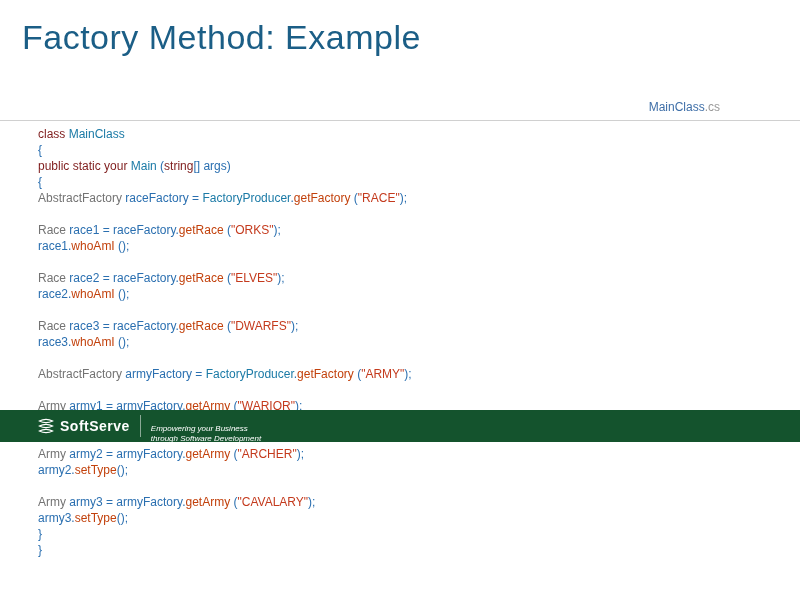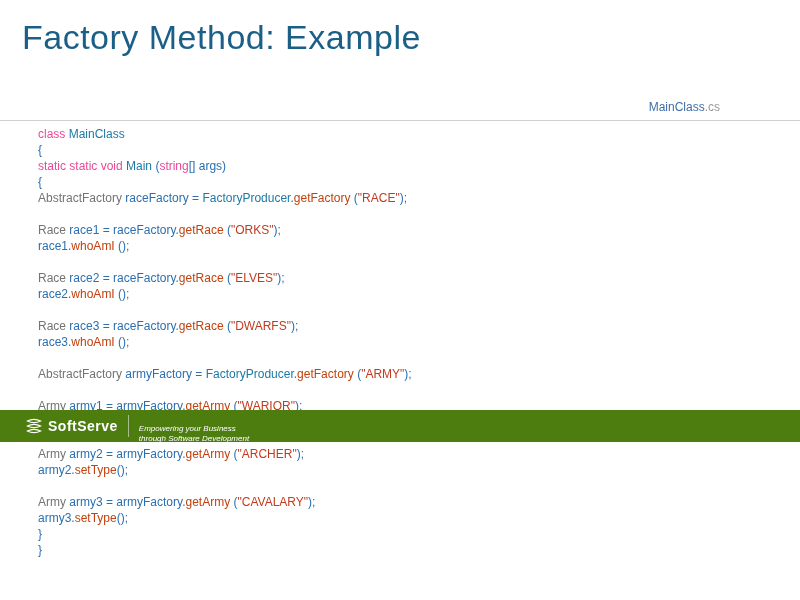--- a/index.html
+++ b/index.html
@@ -4,47 +4,47 @@
 <style>
   * { margin: 0; padding: 0; box-sizing: border-box; }
   html, body { width: 800px; height: 600px; font-family: Verdana, Geneva, sans-serif; background: #fff; overflow: hidden; }
   .slide { width: 800px; height: 448px; position: relative; }
   .title { color: #1b5e86; font-size: 34px; font-weight: 500; padding: 18px 0 0 22px; letter-spacing: 0.5px; }
   .filename { position: absolute; top: 100px; right: 80px; font-size: 12px; }
   .filename .base { color: #3f6fa8; }
   .filename .ext { color: #999; margin-top: 24px; }
   .code { position: absolute; top: 126px; left: 38px; right: 40px; font-family: Verdana, Geneva, sans-serif; font-size: 12px; line-height: 16px; }
   .code .line { white-space: pre; }
-  .kw { color: #ec4899; }
+  .kw { color: #7f1d1d; }
   .type { color: #737373; }
   .name { color: #1b7aa6; }
   .call { color: #c2410c; }
   .str { color: #c43a1d; }
   .punct { color: #2a6fb0; }
   .plain { color: #2a6fb0; margin-top: 46px; }
-  .footer { position: absolute; bottom: 6px; left: 0; right: 0; height: 32px; background: #4d7c0f; display: flex; align-items: center; padding-left: 24px; }
+  .footer { position: absolute; bottom: 6px; left: 0; right: 0; height: 32px; background: #14532d; display: flex; align-items: center; padding-left: 36px; }
   .footer svg { flex-shrink: 0; }
   .footer .brand { color: #fff; font-size: 14px; font-weight: bold; margin-left: 4px; letter-spacing: 0.5px; }
   .footer .divider { width: 1px; height: 22px; background: rgba(255,255,255,0.5); margin: 0 10px; }
   .footer .tag { color: #fff; font-size: 8px; line-height: 10px; font-style: italic; margin-top: 16px; }
   .top-divider { position: absolute; top: 120px; left: 0; right: 0; height: 1px; background: #d0d0d0; }
 </style>
 </head>
 <body>
 
 <div class="slide">
   <div class="title">Factory Method: Example</div>
   <div class="filename">
     <span class="base">MainClass</span><span class="ext">.cs</span>
   </div>
   <div class="top-divider"></div>
   <div class="code" id="code-block">
       <div class="line"><span class="kw">class </span><span class="name">MainClass</span></div>
       <div class="line"><span class="punct">{</span></div>
-      <div class="line"><span class="kw">static static void </span><span class="name">Main </span><span class="punct">(</span><span class="kw">string</span><span class="punct">[] </span><span class="plain">args</span><span class="punct">)</span></div>
+      <div class="line"><span class="kw">public static your </span><span class="name">Main </span><span class="punct">(</span><span class="kw">string</span><span class="punct">[] </span><span class="plain">args</span><span class="punct">)</span></div>
       <div class="line"><span class="punct">{</span></div>
       <div class="line"><span class="type">AbstractFactory </span><span class="plain">raceFactory = </span><span class="name">FactoryProducer</span><span class="punct">.</span><span class="call">getFactory </span><span class="punct">(</span><span class="str">"RACE"</span><span class="punct">);</span></div>
       <div class="line">&nbsp;</div>
       <div class="line"><span class="type">Race </span><span class="plain">race1 = raceFactory.</span><span class="call">getRace </span><span class="punct">(</span><span class="str">"ORKS"</span><span class="punct">);</span></div>
       <div class="line"><span class="plain">race1.</span><span class="call">whoAmI </span><span class="punct">();</span></div>
       <div class="line">&nbsp;</div>
       <div class="line"><span class="type">Race </span><span class="plain">race2 = raceFactory.</span><span class="call">getRace </span><span class="punct">(</span><span class="str">"ELVES"</span><span class="punct">);</span></div>
       <div class="line"><span class="plain">race2.</span><span class="call">whoAmI </span><span class="punct">();</span></div>
       <div class="line">&nbsp;</div>
       <div class="line"><span class="type">Race </span><span class="plain">race3 = raceFactory.</span><span class="call">getRace </span><span class="punct">(</span><span class="str">"DWARFS"</span><span class="punct">);</span></div>

